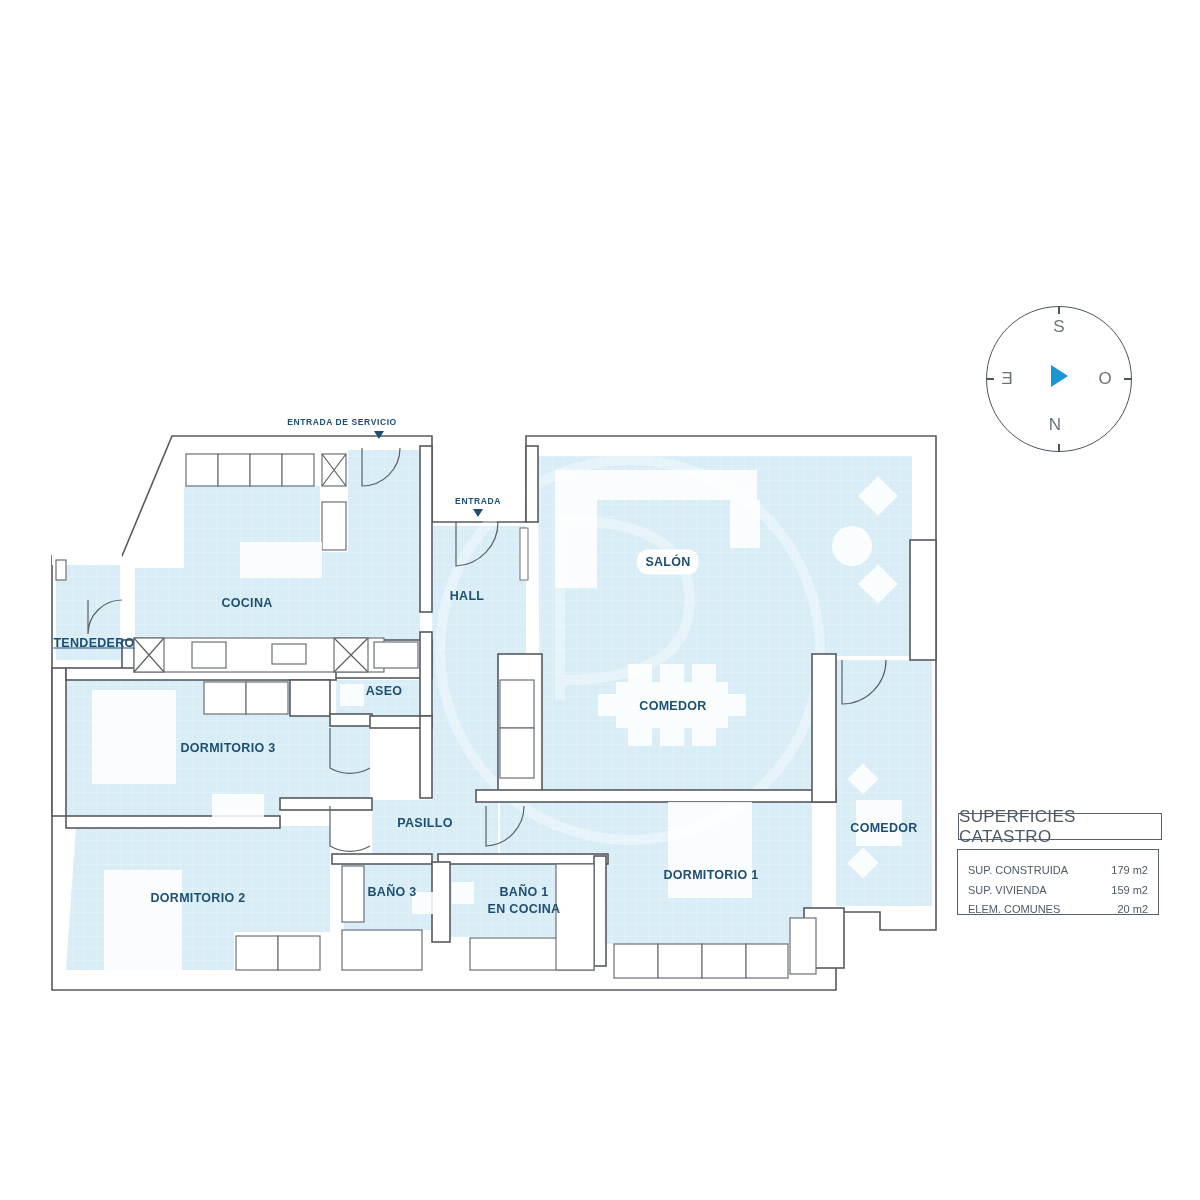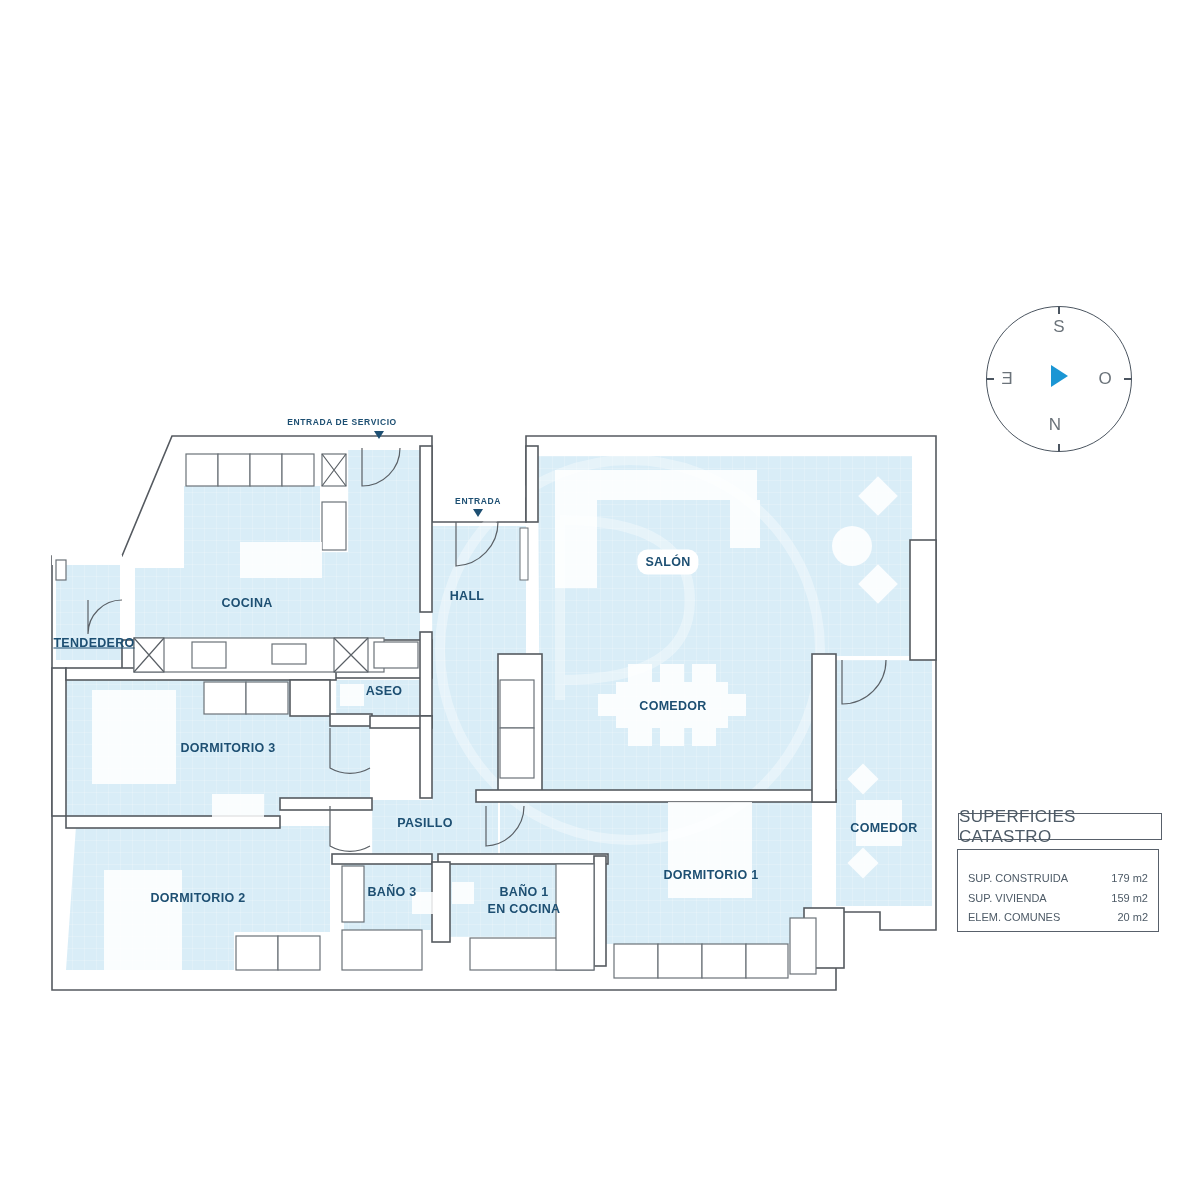--- a/index.html
+++ b/index.html
@@ -11,21 +11,21 @@
   .furn-soft{fill:#ffffff;opacity:0.85;}
   .door{fill:none;stroke:#5a6066;stroke-width:1.2;}
   .room-label{position:absolute;font-weight:bold;color:#1d4f72;font-size:12.5px;letter-spacing:0.3px;white-space:nowrap;transform:translate(-50%,-50%);text-align:center;line-height:17px;border-radius:10px;}
   .entry-label{position:absolute;font-weight:bold;color:#1d4f72;font-size:8.5px;letter-spacing:0.6px;white-space:nowrap;transform:translateX(-50%);}
   .entry-arrow{position:absolute;width:0;height:0;border-left:5px solid transparent;border-right:5px solid transparent;border-top:8px solid #1d4f72;transform:translateX(-50%);}
   .compass{position:absolute;left:986px;top:306px;width:144px;height:144px;border:1.6px solid #4b5560;border-radius:50%;}
   .compass .tick{position:absolute;background:#4b5560;}
   .compass .dir{position:absolute;color:#6b737a;font-size:17px;transform:translate(-50%,-50%);}
   .compass .needle{position:absolute;left:64px;top:58px;width:0;height:0;border-top:11px solid transparent;border-bottom:11px solid transparent;border-left:17px solid #1b96d4;}
   .sup-title{position:absolute;left:958px;top:813px;width:202px;height:25px;border:1.8px solid #58606a;color:#4d5a66;font-size:17px;display:flex;align-items:center;justify-content:center;letter-spacing:0.3px;}
-  .sup-table{position:absolute;left:957px;top:849px;width:202px;height:83px;border:1.8px solid #58606a;padding:19px 10px 0 10px;box-sizing:border-box;}
+  .sup-table{position:absolute;left:957px;top:849px;width:202px;height:66px;border:1.8px solid #58606a;padding:11px 10px 0 10px;box-sizing:border-box;}
   .sup-row{display:flex;justify-content:space-between;color:#4d5a66;font-size:11px;line-height:19.5px;}
 </style>
 </head>
 <body>
 
 <svg id="plan" width="1200" height="1200" viewBox="0 0 1200 1200">
   <defs>
     <pattern id="grid" width="12" height="12" patternUnits="userSpaceOnUse">
       <rect width="12" height="12" fill="#d9edf7"></rect>
       <path d="M12 0 L0 0 0 12" fill="none" stroke="#ffffff" stroke-opacity="0.45" stroke-width="0.8"></path>

